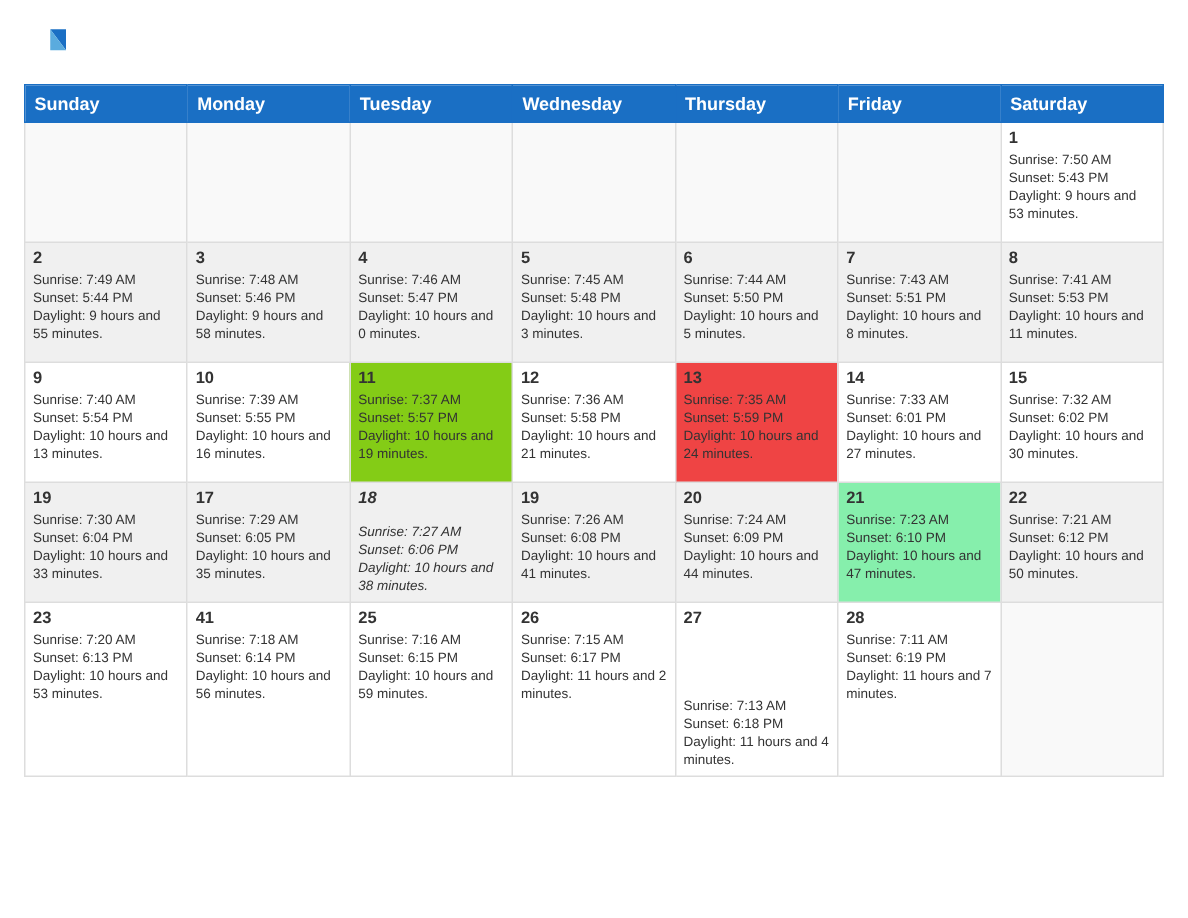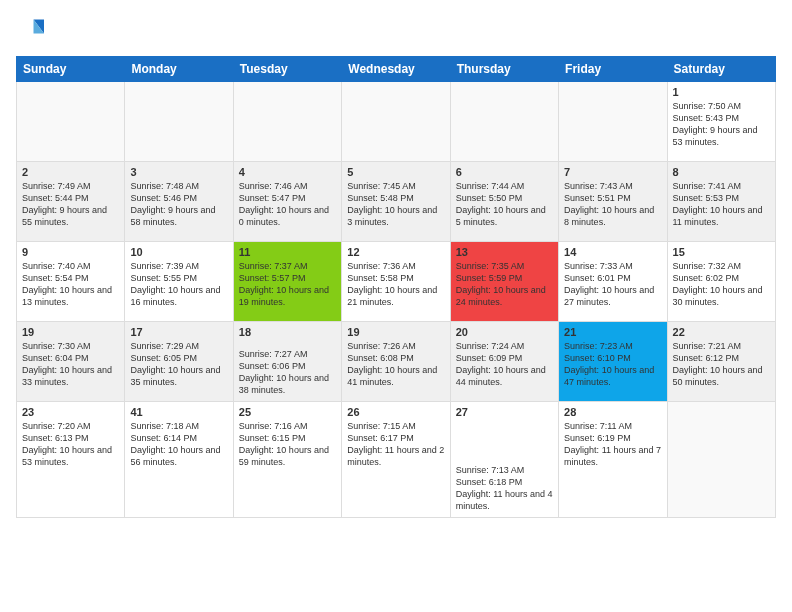--- a/index.html
+++ b/index.html
@@ -230,39 +230,39 @@
           <div class="day-info" style="white-space: pre-line;">Sunrise: 7:30 AM
 Sunset: 6:04 PM
 Daylight: 10 hours and 33 minutes.</div>
         </td>
         <td style="background: rgb(240, 240, 240);">
           <span class="day-number">17</span>
           <div class="day-info" style="white-space: pre-line;">Sunrise: 7:29 AM
 Sunset: 6:05 PM
 Daylight: 10 hours and 35 minutes.</div>
         </td>
-        <td style="background: rgb(240, 240, 240);">
+        <td style="background: rgb(240, 240, 240); font-style: italic;">
           <span class="day-number">18</span>
           <div class="day-info" style="white-space: pre-line; margin-top: 10px;">Sunrise: 7:27 AM
 Sunset: 6:06 PM
 Daylight: 10 hours and 38 minutes.</div>
         </td>
         <td style="background: rgb(240, 240, 240);">
           <span class="day-number">19</span>
           <div class="day-info" style="white-space: pre-line;">Sunrise: 7:26 AM
 Sunset: 6:08 PM
 Daylight: 10 hours and 41 minutes.</div>
         </td>
         <td style="background: rgb(240, 240, 240);">
           <span class="day-number">20</span>
           <div class="day-info" style="white-space: pre-line;">Sunrise: 7:24 AM
 Sunset: 6:09 PM
 Daylight: 10 hours and 44 minutes.</div>
         </td>
-        <td style="background: #0ea5e9; margin-top: 40px;">
+        <td style="background: #86efac; margin-top: 40px;">
           <span class="day-number">21</span>
           <div class="day-info" style="white-space: pre-line;">Sunrise: 7:23 AM
 Sunset: 6:10 PM
 Daylight: 10 hours and 47 minutes.</div>
         </td>
         <td style="background: rgb(240, 240, 240);">
           <span class="day-number">22</span>
           <div class="day-info" style="white-space: pre-line;">Sunrise: 7:21 AM
 Sunset: 6:12 PM
 Daylight: 10 hours and 50 minutes.</div>

